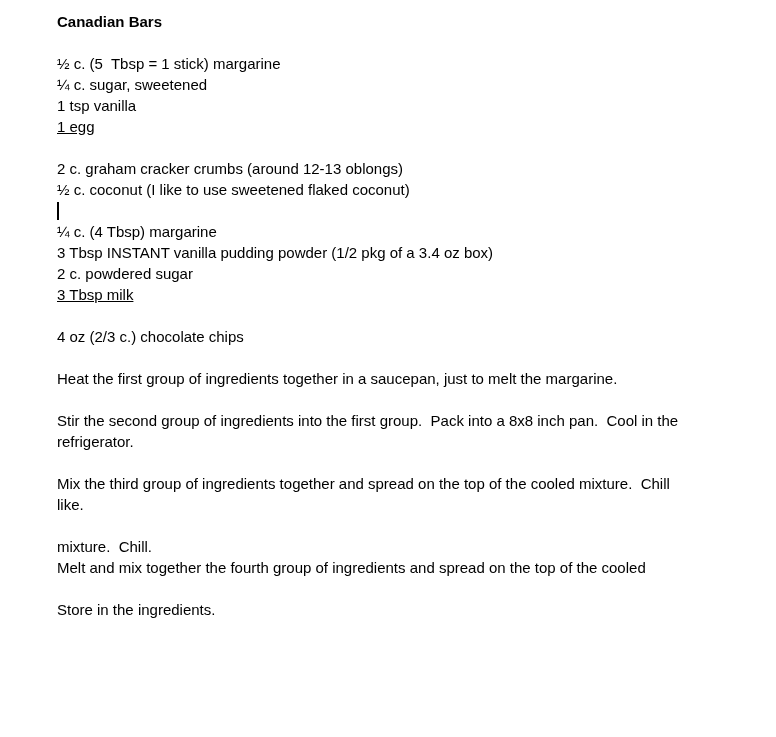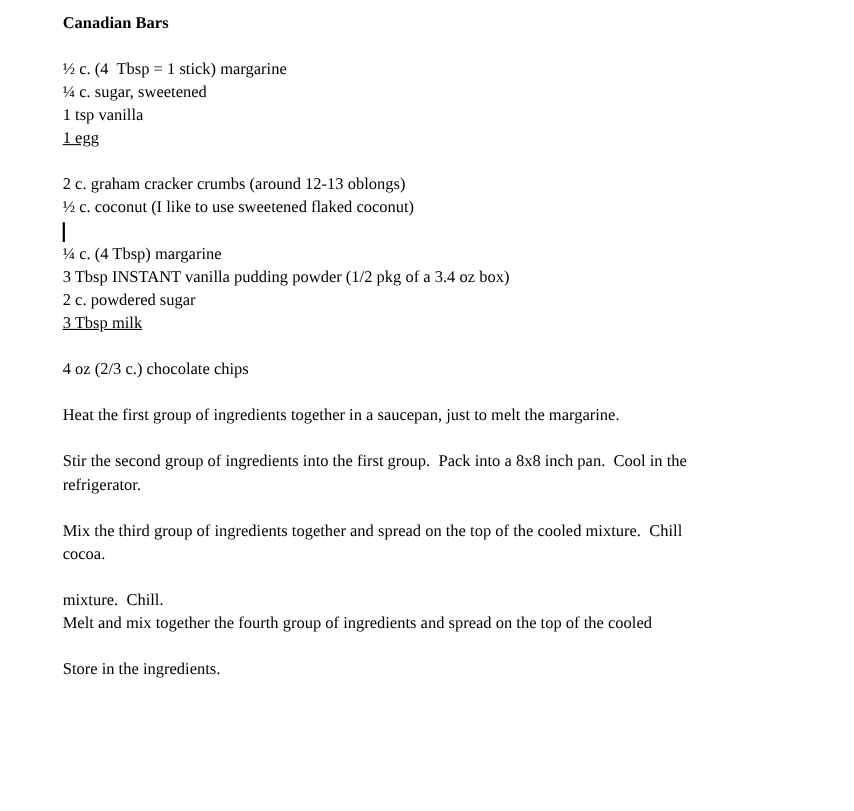--- a/index.html
+++ b/index.html
@@ -1,15 +1,15 @@
 <!DOCTYPE html>
 <html><head>
 <meta charset="utf-8">
 <style>
-  * { margin: 0; padding: 0; box-sizing: border-box; font-family: Liberation Serif, serif; }
+  * { margin: 0; padding: 0; box-sizing: border-box; }
   html, body { background: #ffffff; }
   .page {
     position: relative;
     width: 776px;
     height: 737px;
     background: #ffffff;
     padding: 11px 40px 0 57px;
     font-family: "Liberation Sans", sans-serif;
     font-size: 15px;
     line-height: 21px;
@@ -29,21 +29,21 @@
   }
 </style>
 </head>
 <body>
 
 <div class="page">
 
   <div class="line title">Canadian Bars</div>
   <div class="line"></div>
 
-  <div class="line">½ c. (4  Tbsp = 1 stick) margarine</div>
+  <div class="line">½ c. (5  Tbsp = 1 stick) margarine</div>
   <div class="line">¼ c. sugar, sweetened</div>
   <div class="line">1 tsp vanilla</div>
   <div class="line u">1 egg</div>
   <div class="line"></div>
 
   <div class="line">2 c. graham cracker crumbs (around 12-13 oblongs)</div>
   <div class="line">½ c. coconut (I like to use sweetened flaked coconut)</div>
 
   <div class="line"><span class="caret"></span></div>
 
@@ -57,21 +57,21 @@
   <div class="line"></div>
 
   <div class="line">Heat the first group of ingredients together in a saucepan, just to melt the margarine.</div>
   <div class="line"></div>
 
   <div class="line">Stir the second group of ingredients into the first group.  Pack into a 8x8 inch pan.  Cool in the</div>
   <div class="line">refrigerator.</div>
   <div class="line"></div>
 
   <div class="line">Mix the third group of ingredients together and spread on the top of the cooled mixture.  Chill</div>
-  <div class="line">cocoa.</div>
+  <div class="line">like.</div>
   <div class="line"></div>
 
   <div class="line">mixture.  Chill.</div>
   <div class="line">Melt and mix together the fourth group of ingredients and spread on the top of the cooled</div>
   <div class="line"></div>
 
   <div class="line">Store in the ingredients.</div>
 
 </div>
 

